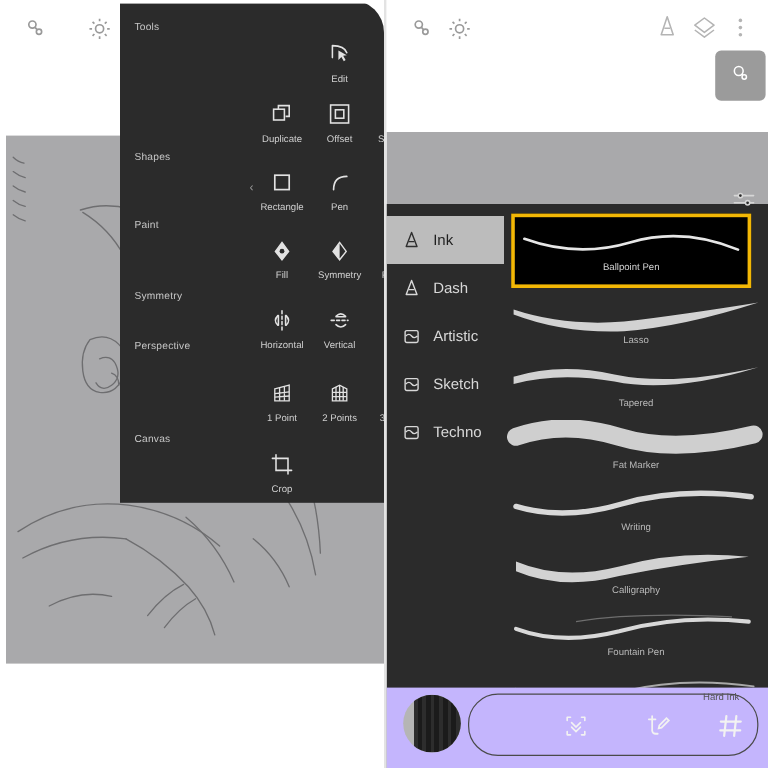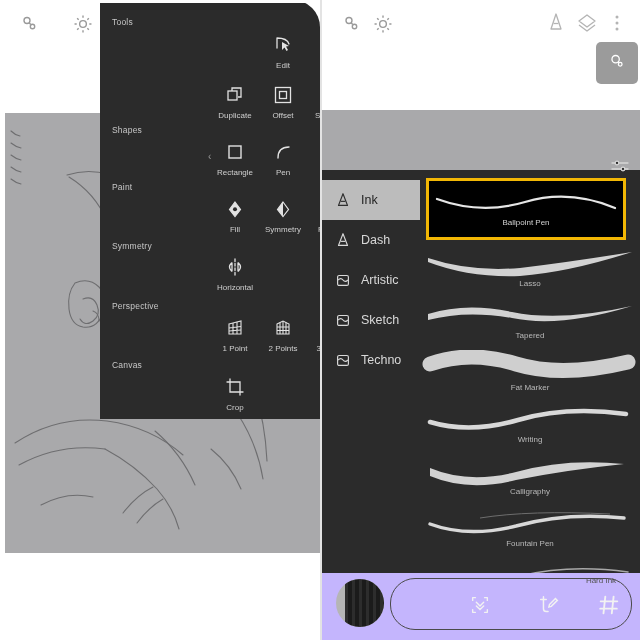--- a/index.html
+++ b/index.html
@@ -237,38 +237,48 @@
       <div class="tool-cell" style="left:111px;top:250px">
         <span class="tool-ic">
           <svg viewBox="0 0 24 24" fill="none" stroke="#e2e2e2" stroke-width="1.3" stroke-linecap="round">
             <path d="M12 4 v16" stroke-dasharray="2.5 2"></path>
             <path d="M8.5 8 q-4 4 0 8 M9 8 v8"></path>
             <path d="M15.5 8 q4 4 0 8 M15 8 v8"></path>
             </svg>
         </span>
         <span class="tool-lb">Horizontal</span>
       </div>
+      <div class="tool-cell" style="left:159px;top:250px">
+        <span class="tool-ic">
+          <svg viewBox="0 0 24 24" fill="none" stroke="#e2e2e2" stroke-width="1.3" stroke-linecap="round">
+            <path d="M5 12 h14" stroke-dasharray="2.5 2"></path>
+            <path d="M9 8.5 q4 -4 8 0 M9 9 h8"></path>
+            <path d="M9 15.5 q4 4 8 0"></path>
+            </svg>
+        </span>
+        <span class="tool-lb">Vertical</span>
+      </div>
       <div class="tool-cell" style="left:207px;top:250px">
         <span class="tool-ic">
           <svg viewBox="0 0 24 24" fill="none" stroke="#e2e2e2" stroke-width="1.1">
             <circle cx="12" cy="12" r="2.3"></circle>
             <circle cx="12" cy="6.6" r="2.1"></circle>
               <circle cx="12" cy="17.4" r="2.1"></circle>
             <circle cx="6.6" cy="12" r="2.1"></circle>
               <circle cx="17.4" cy="12" r="2.1"></circle>
             <circle cx="8.2" cy="8.2" r="1.9"></circle>
               <circle cx="15.8" cy="8.2" r="1.9"></circle>
             <circle cx="8.2" cy="15.8" r="1.9"></circle>
               <circle cx="15.8" cy="15.8" r="1.9"></circle>
             </svg>
         </span>
         <span class="tool-lb">Radial</span>
       </div>
 
-      <div class="section-label" style="top:298px">Perspective</div>
+      <div class="section-label" style="top:280px">Perspective</div>
 
       <div class="tool-cell" style="left:111px;top:311px">
         <span class="tool-ic">
           <svg viewBox="0 0 24 24" fill="none" stroke="#e2e2e2" stroke-width="1.1">
             <path d="M6 8 L18 5 L18 18 L6 18 Z"></path>
             <path d="M10 7 v11 M14 6 v12 M6 12 L18 10.5 M6 15 L18 14"></path>
             </svg>
         </span>
         <span class="tool-lb">1 Point</span>
       </div>

